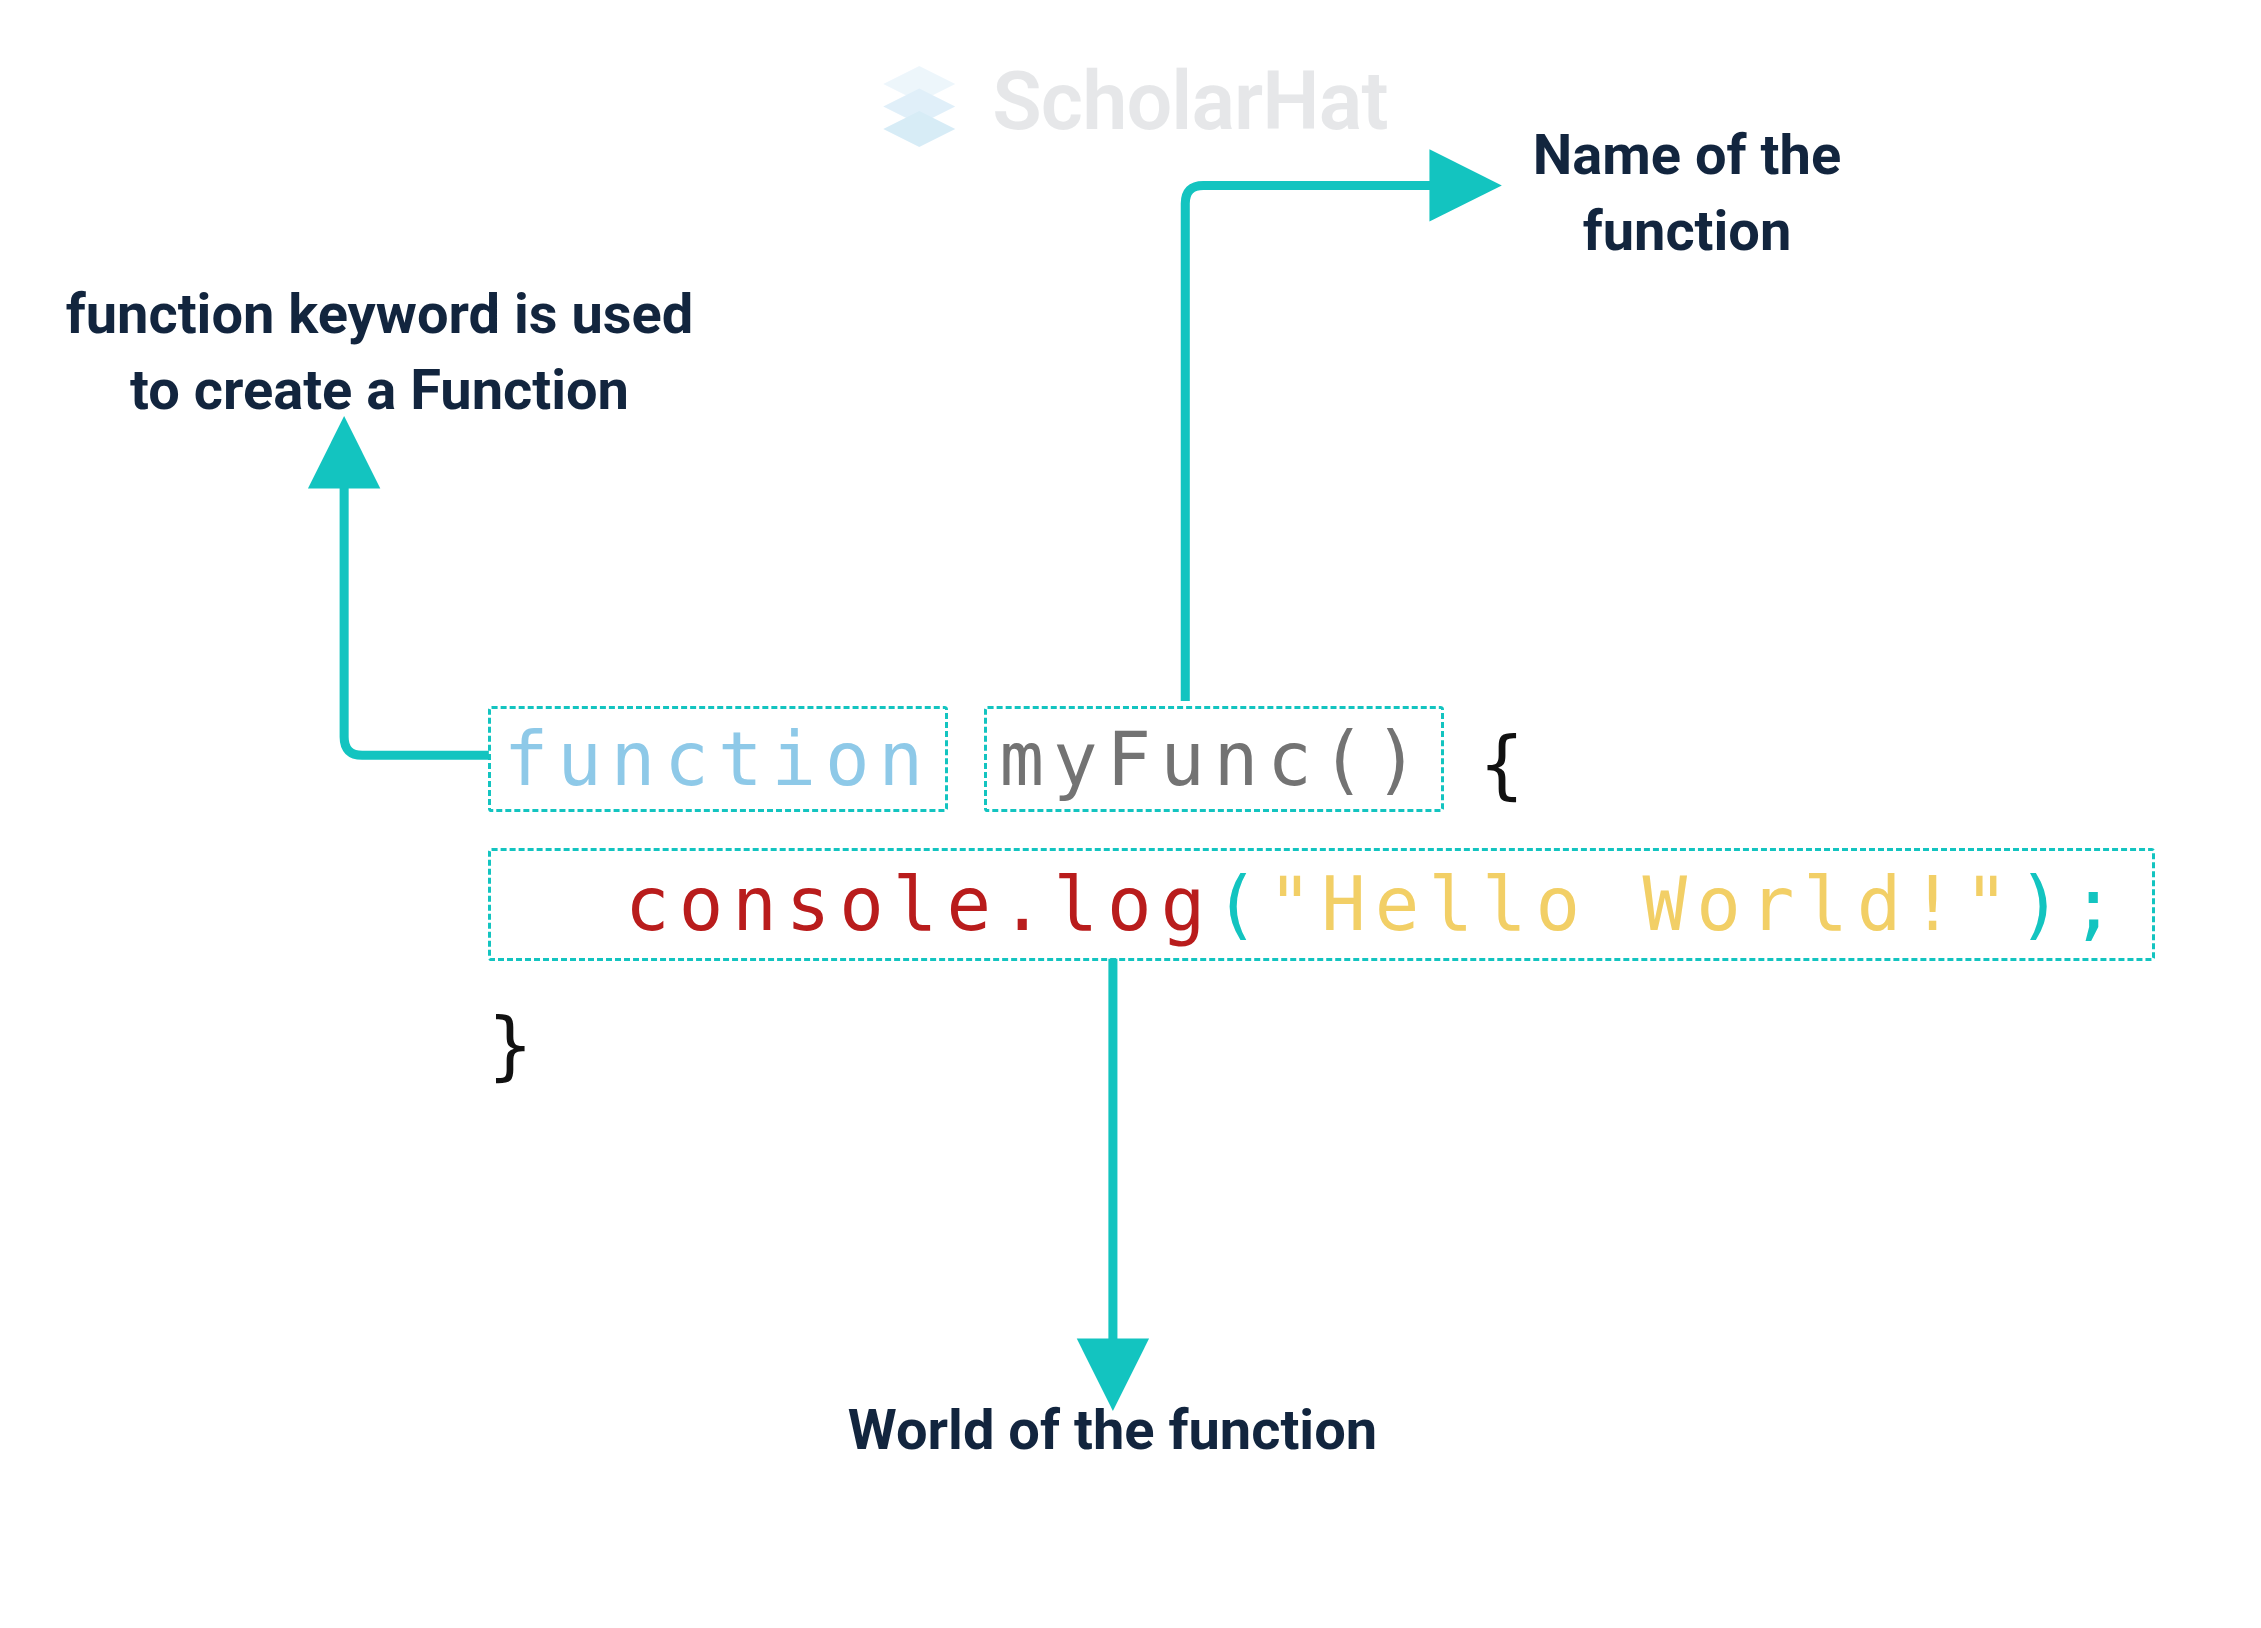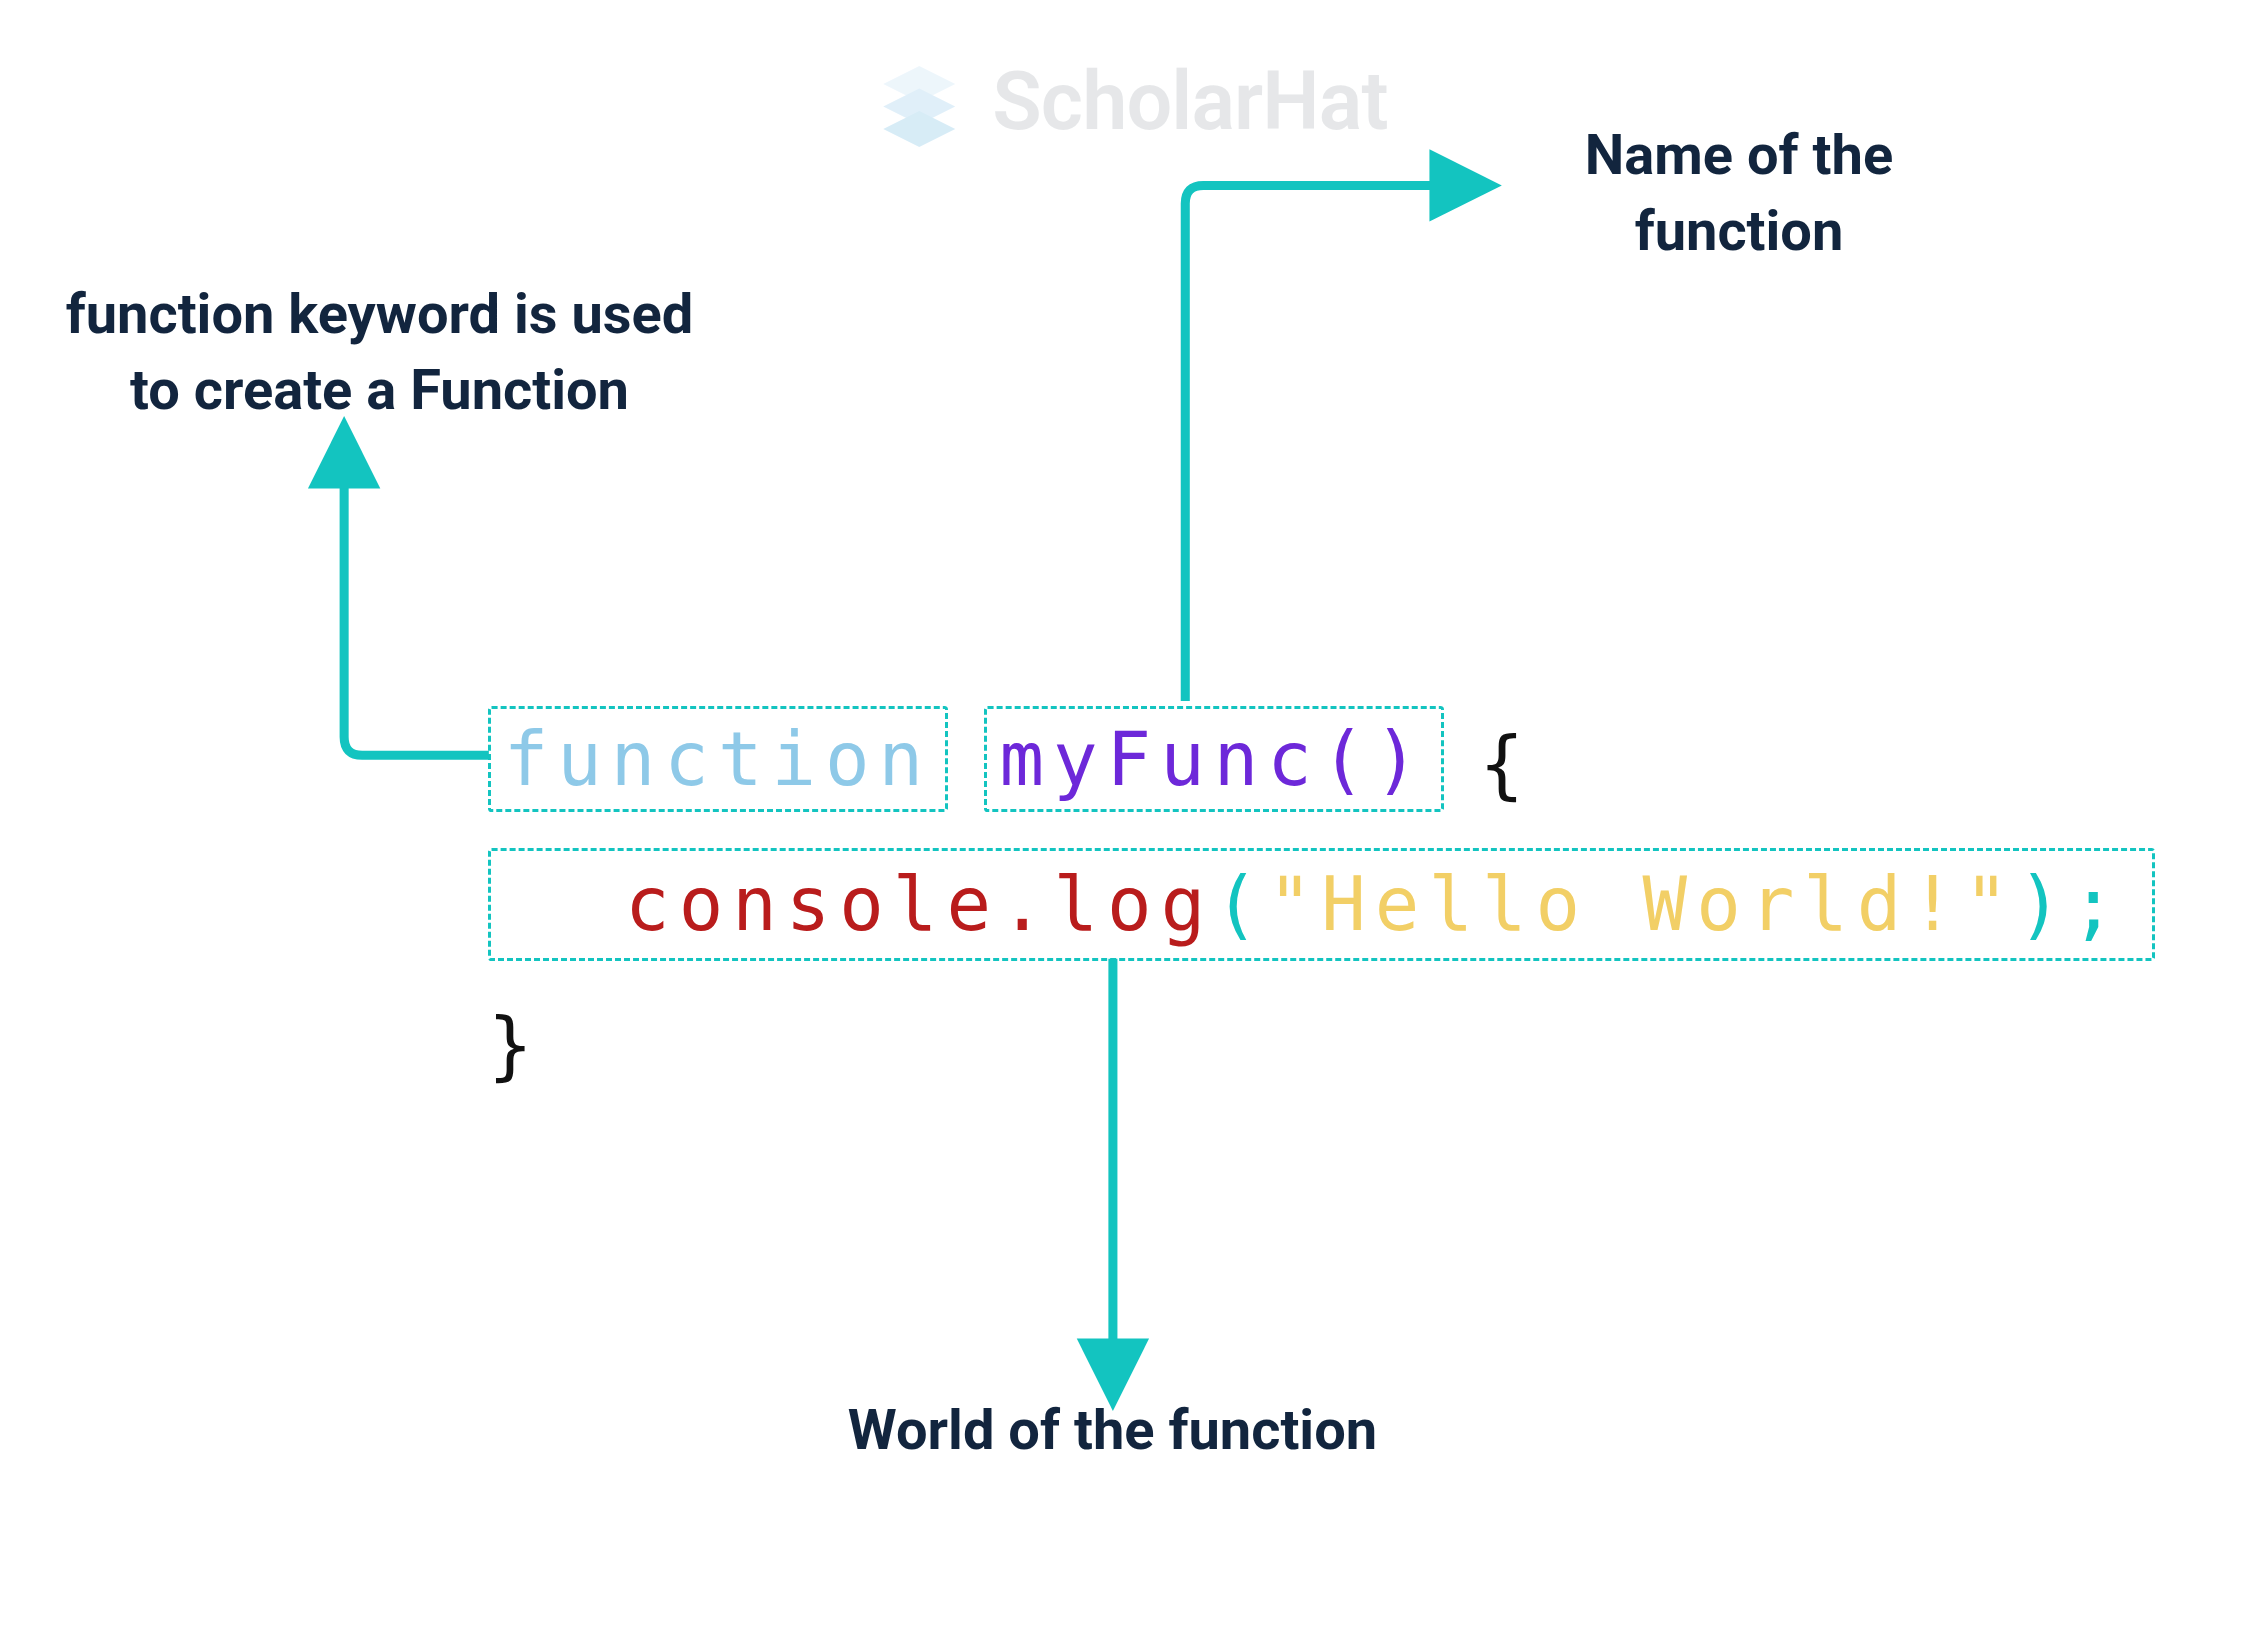--- a/index.html
+++ b/index.html
@@ -33,40 +33,40 @@
   }
   .label {
     position: absolute;
     font-size: 56px;
     font-weight: 700;
     color: #12253e;
     line-height: 1.35;
     text-align: center;
   }
   .label-keyword { top: 277px; left: 63px; width: 633px; }
-  .label-name { top: 118px; left: 1504px; width: 470px; }
+  .label-name { top: 118px; left: 1452px; width: 470px; }
   .label-body { top: 1393px; left: 796px; width: 633px; }
 
   .code-area {
     position: absolute;
     top: 706px;
     left: 488px;
     font-family: "Consolas","Menlo","Monaco",monospace;
     font-size: 74px;
     letter-spacing: 9px;
     line-height: 1.3;
   }
   .dashed-box {
     border: 3.6px dashed #13c4c0;
     border-radius: 3.6px;
     padding: 1.8px 12.7px;
     display: inline-block;
   }
   .kw { color: #8ec9e8; }
-  .fn { color: #6d28d9; }
+  .fn { color: #737373; }
   .brace { color: #111; }
   .obj { color: #b91c1c; }
   .paren { color: #13c4c0; }
   .str { color: #f2cf66; }
   .row1 { display: flex; align-items: flex-end; gap: 36px; }
   .row2 { margin-top: 36px; }
   .row2 .dashed-box { padding: 5.4px 27px; }
   .row3 { margin-top: 36px; }
 
   svg.arrow { position: absolute; overflow: visible; }

